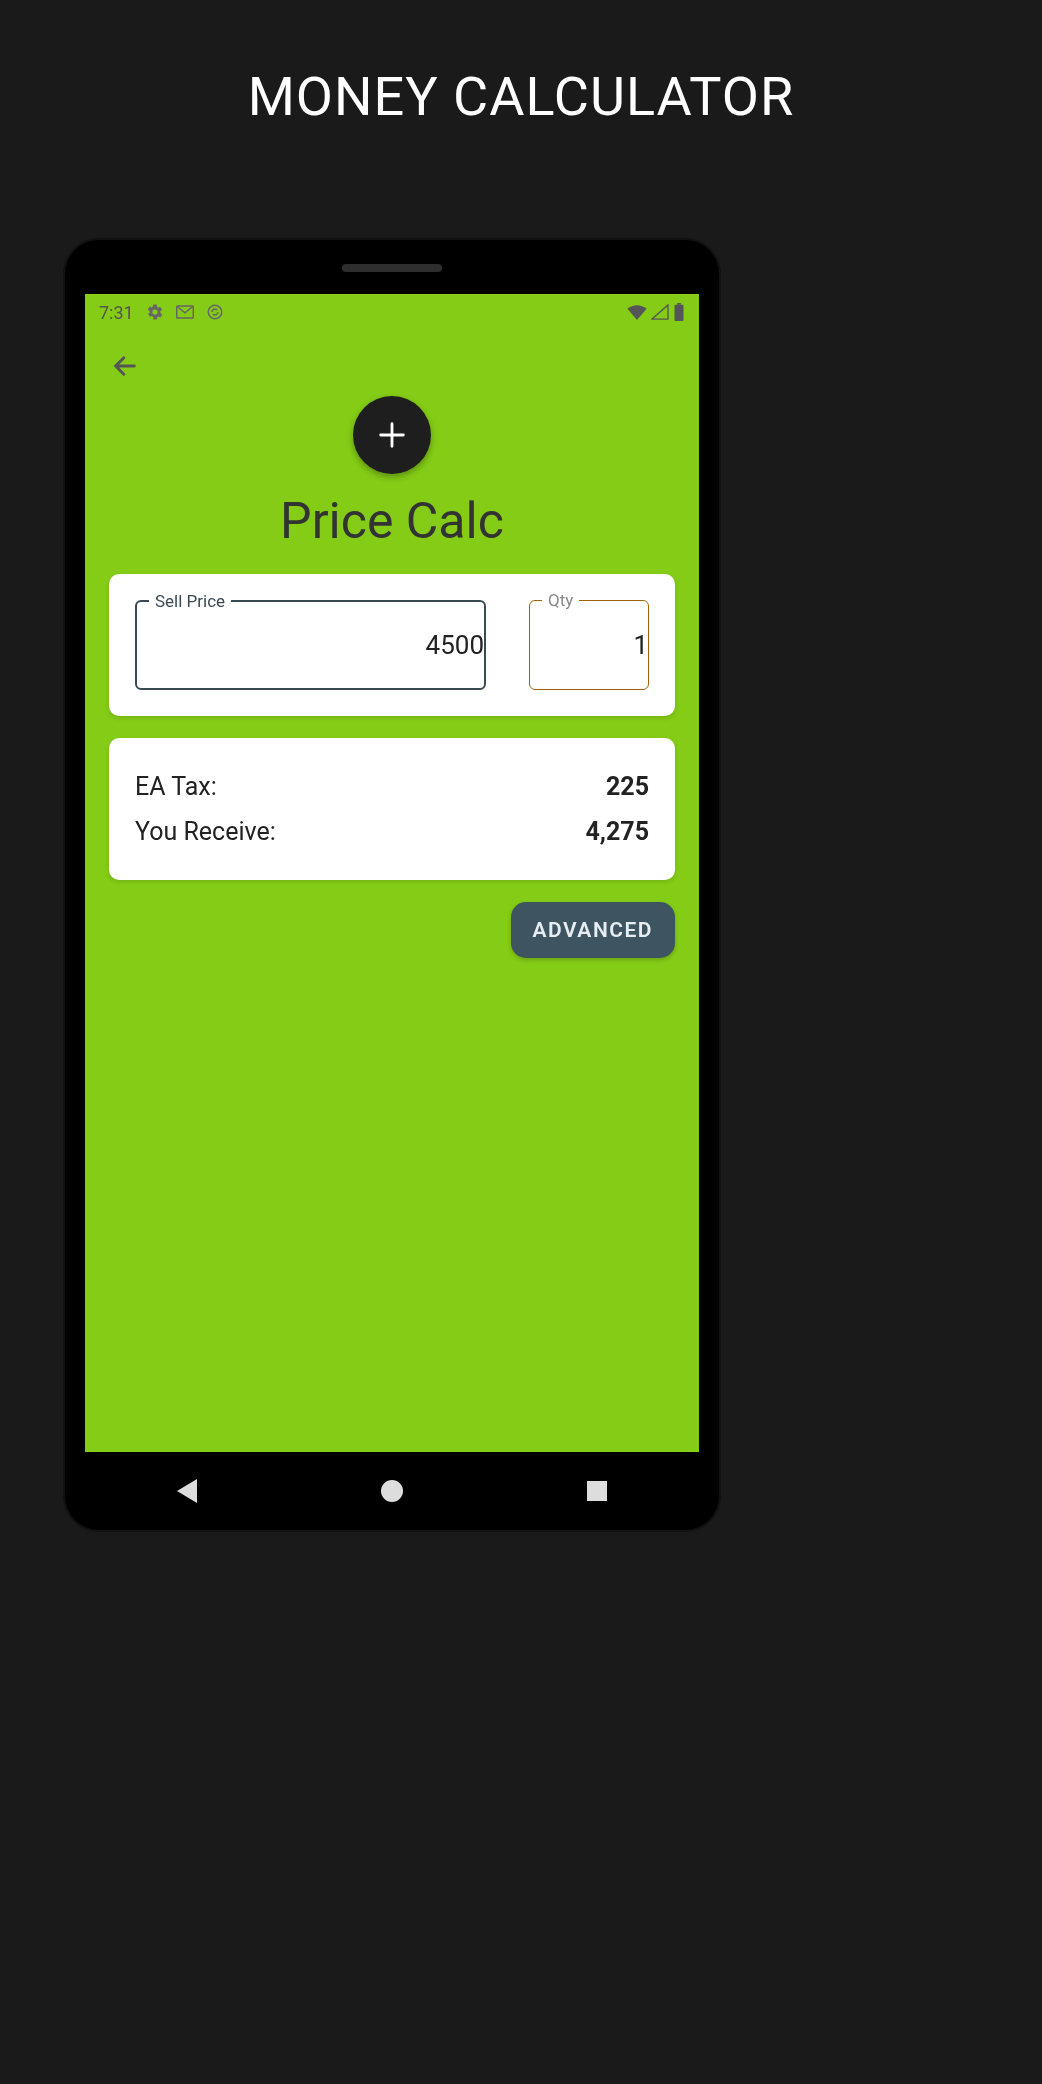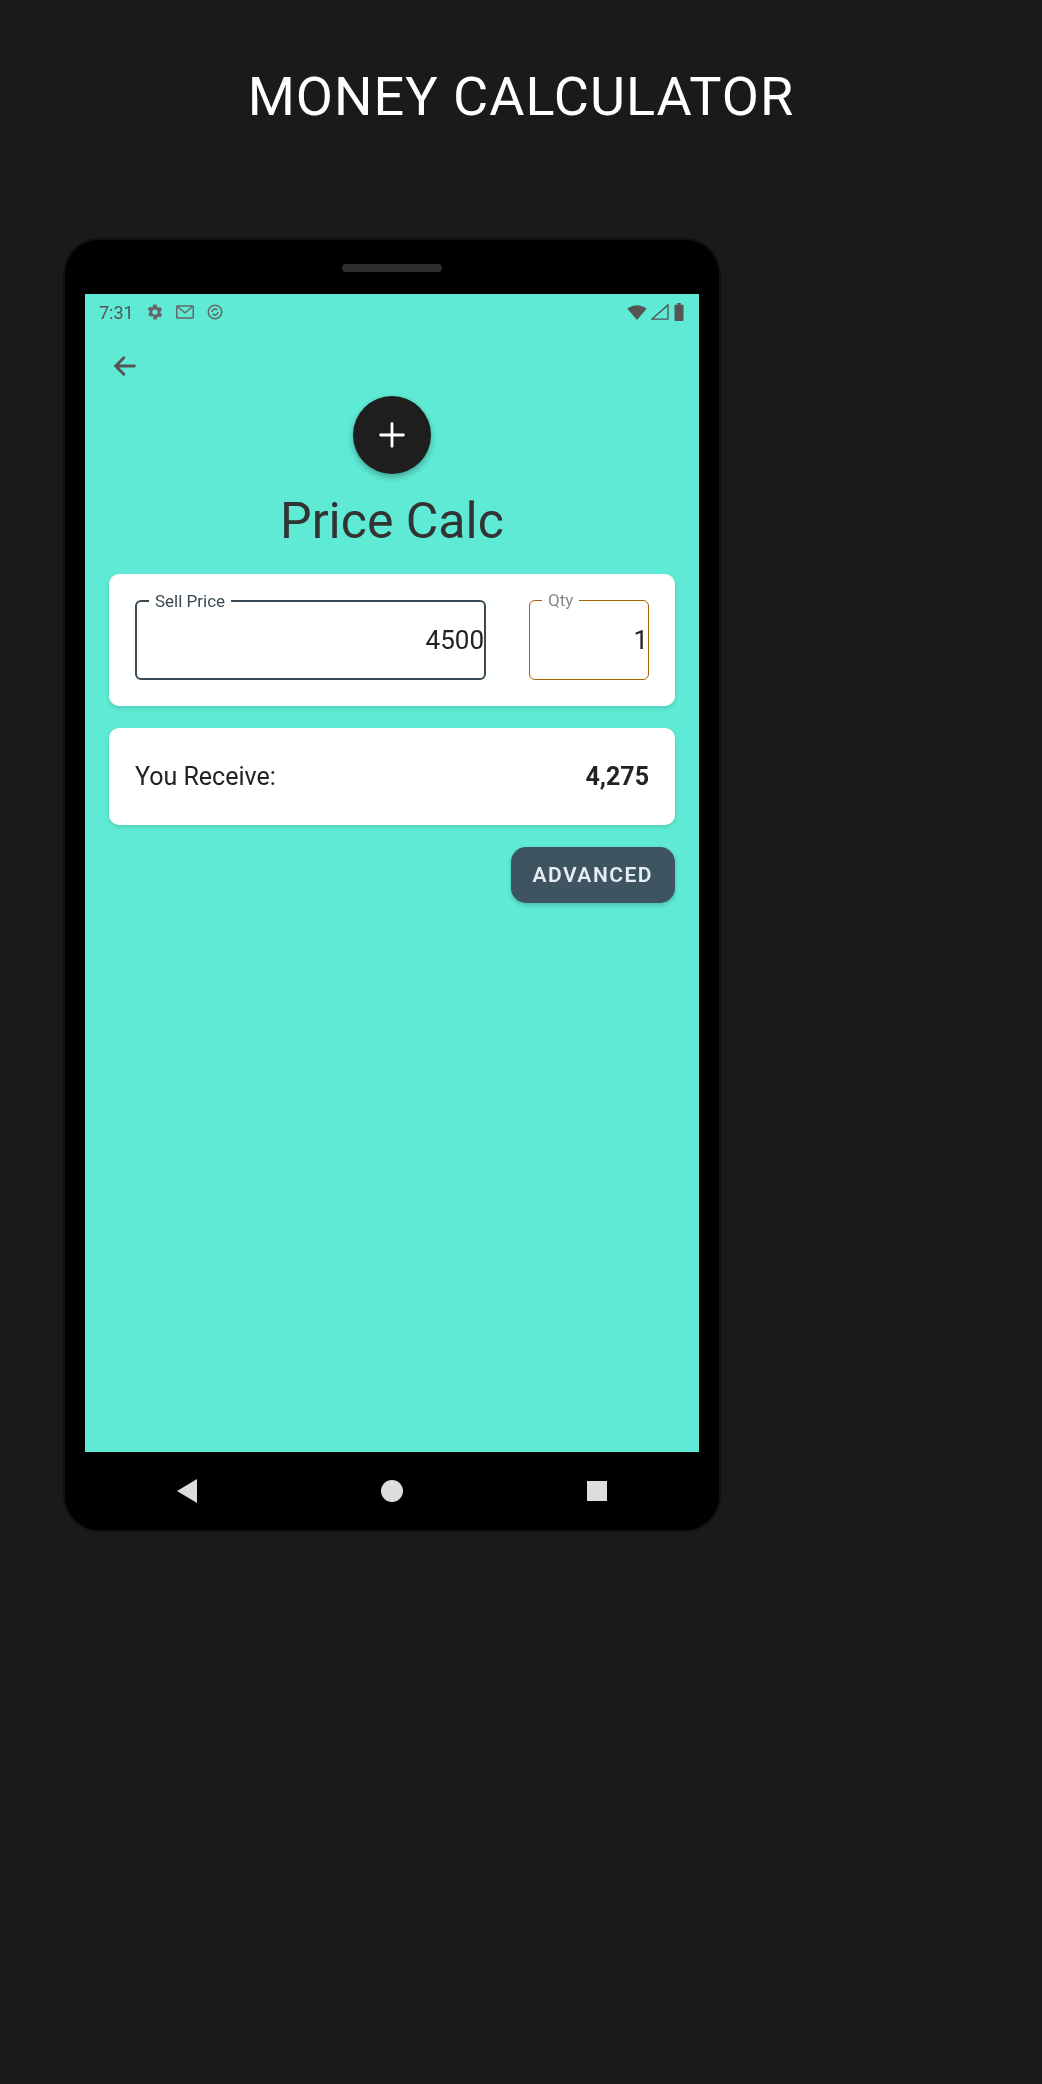--- a/index.html
+++ b/index.html
@@ -37,21 +37,21 @@
     height: 8px;
     background: #2e2e2e;
     border-radius: 4px;
   }
   .screen {
     position: absolute;
     left: 20px;
     top: 54px;
     right: 20px;
     bottom: 78px;
-    background: #5eead4;
+    background: #84cc16;
     overflow: hidden;
   }
   
   .status-bar {
     height: 36px;
     display: flex;
     align-items: center;
     justify-content: space-between;
     padding: 0 14px;
     color: #555;
@@ -87,21 +87,21 @@
     margin: 24px 24px 0 24px;
     border-radius: 10px;
     box-shadow: 0 2px 4px rgba(0,0,0,.12);
     padding: 26px;
   }
   .inputs-row { display:flex; gap:22px; }
   .outlined-field {
     position: relative;
     border: 2px solid #3a4a54;
     border-radius: 6px;
-    height: 80px;
+    height: 90px;
     flex: 1;
   }
   .outlined-field.secondary { border: 1px solid #a16207; width: 120px; flex: none; margin-left: 21px; }
   .field-label {
     position: absolute;
     top: -11px;
     left: 12px;
     background: #fff;
     padding: 0 6px;
     font-size: 17px;
@@ -238,20 +238,24 @@
         </div>
         <div class="outlined-field secondary">
           <span class="field-label">Qty</span>
           <input class="field-input" value="1" style="">
         </div>
       </div>
     </div>
 
     <div class="card result-card">
       <div class="result-row">
+        <span>EA Tax:</span>
+        <span class="val">225</span>
+      </div>
+      <div class="result-row">
         <span>You Receive:</span>
         <span class="val">4,275</span>
       </div>
     </div>
 
     <div class="advanced-row">
       <div class="advanced-btn">ADVANCED</div>
     </div>
 
   </div>

